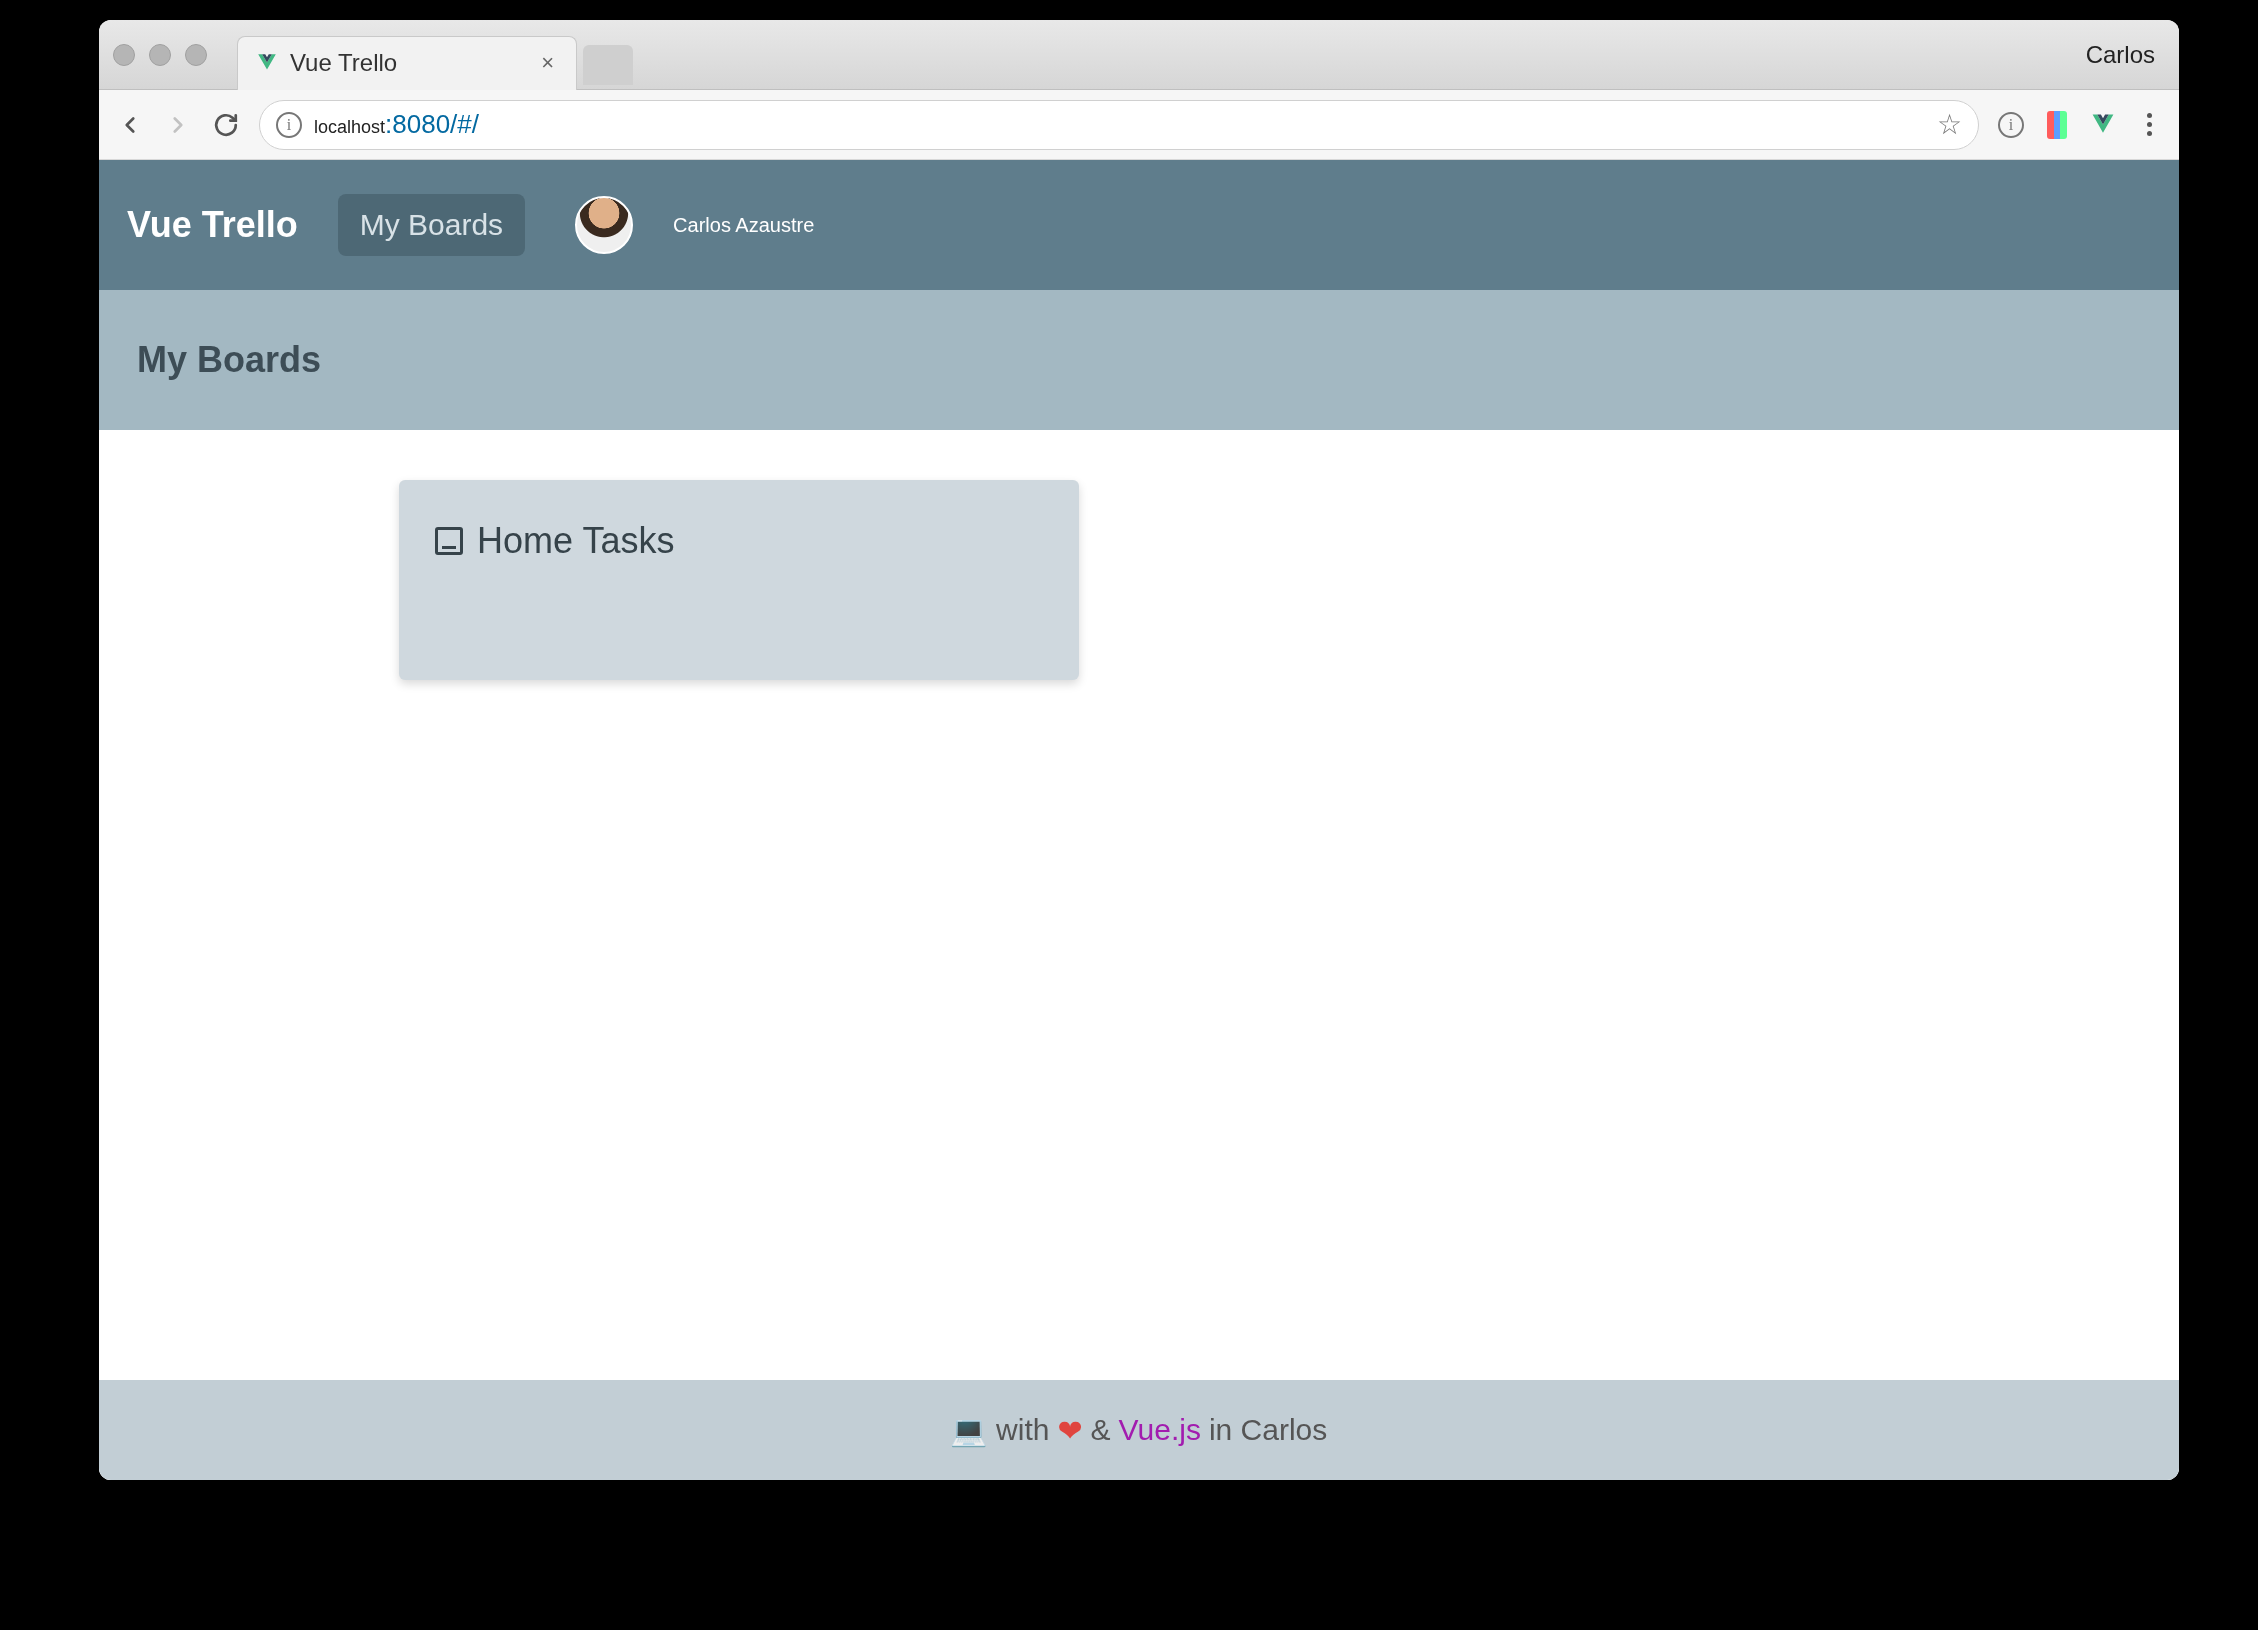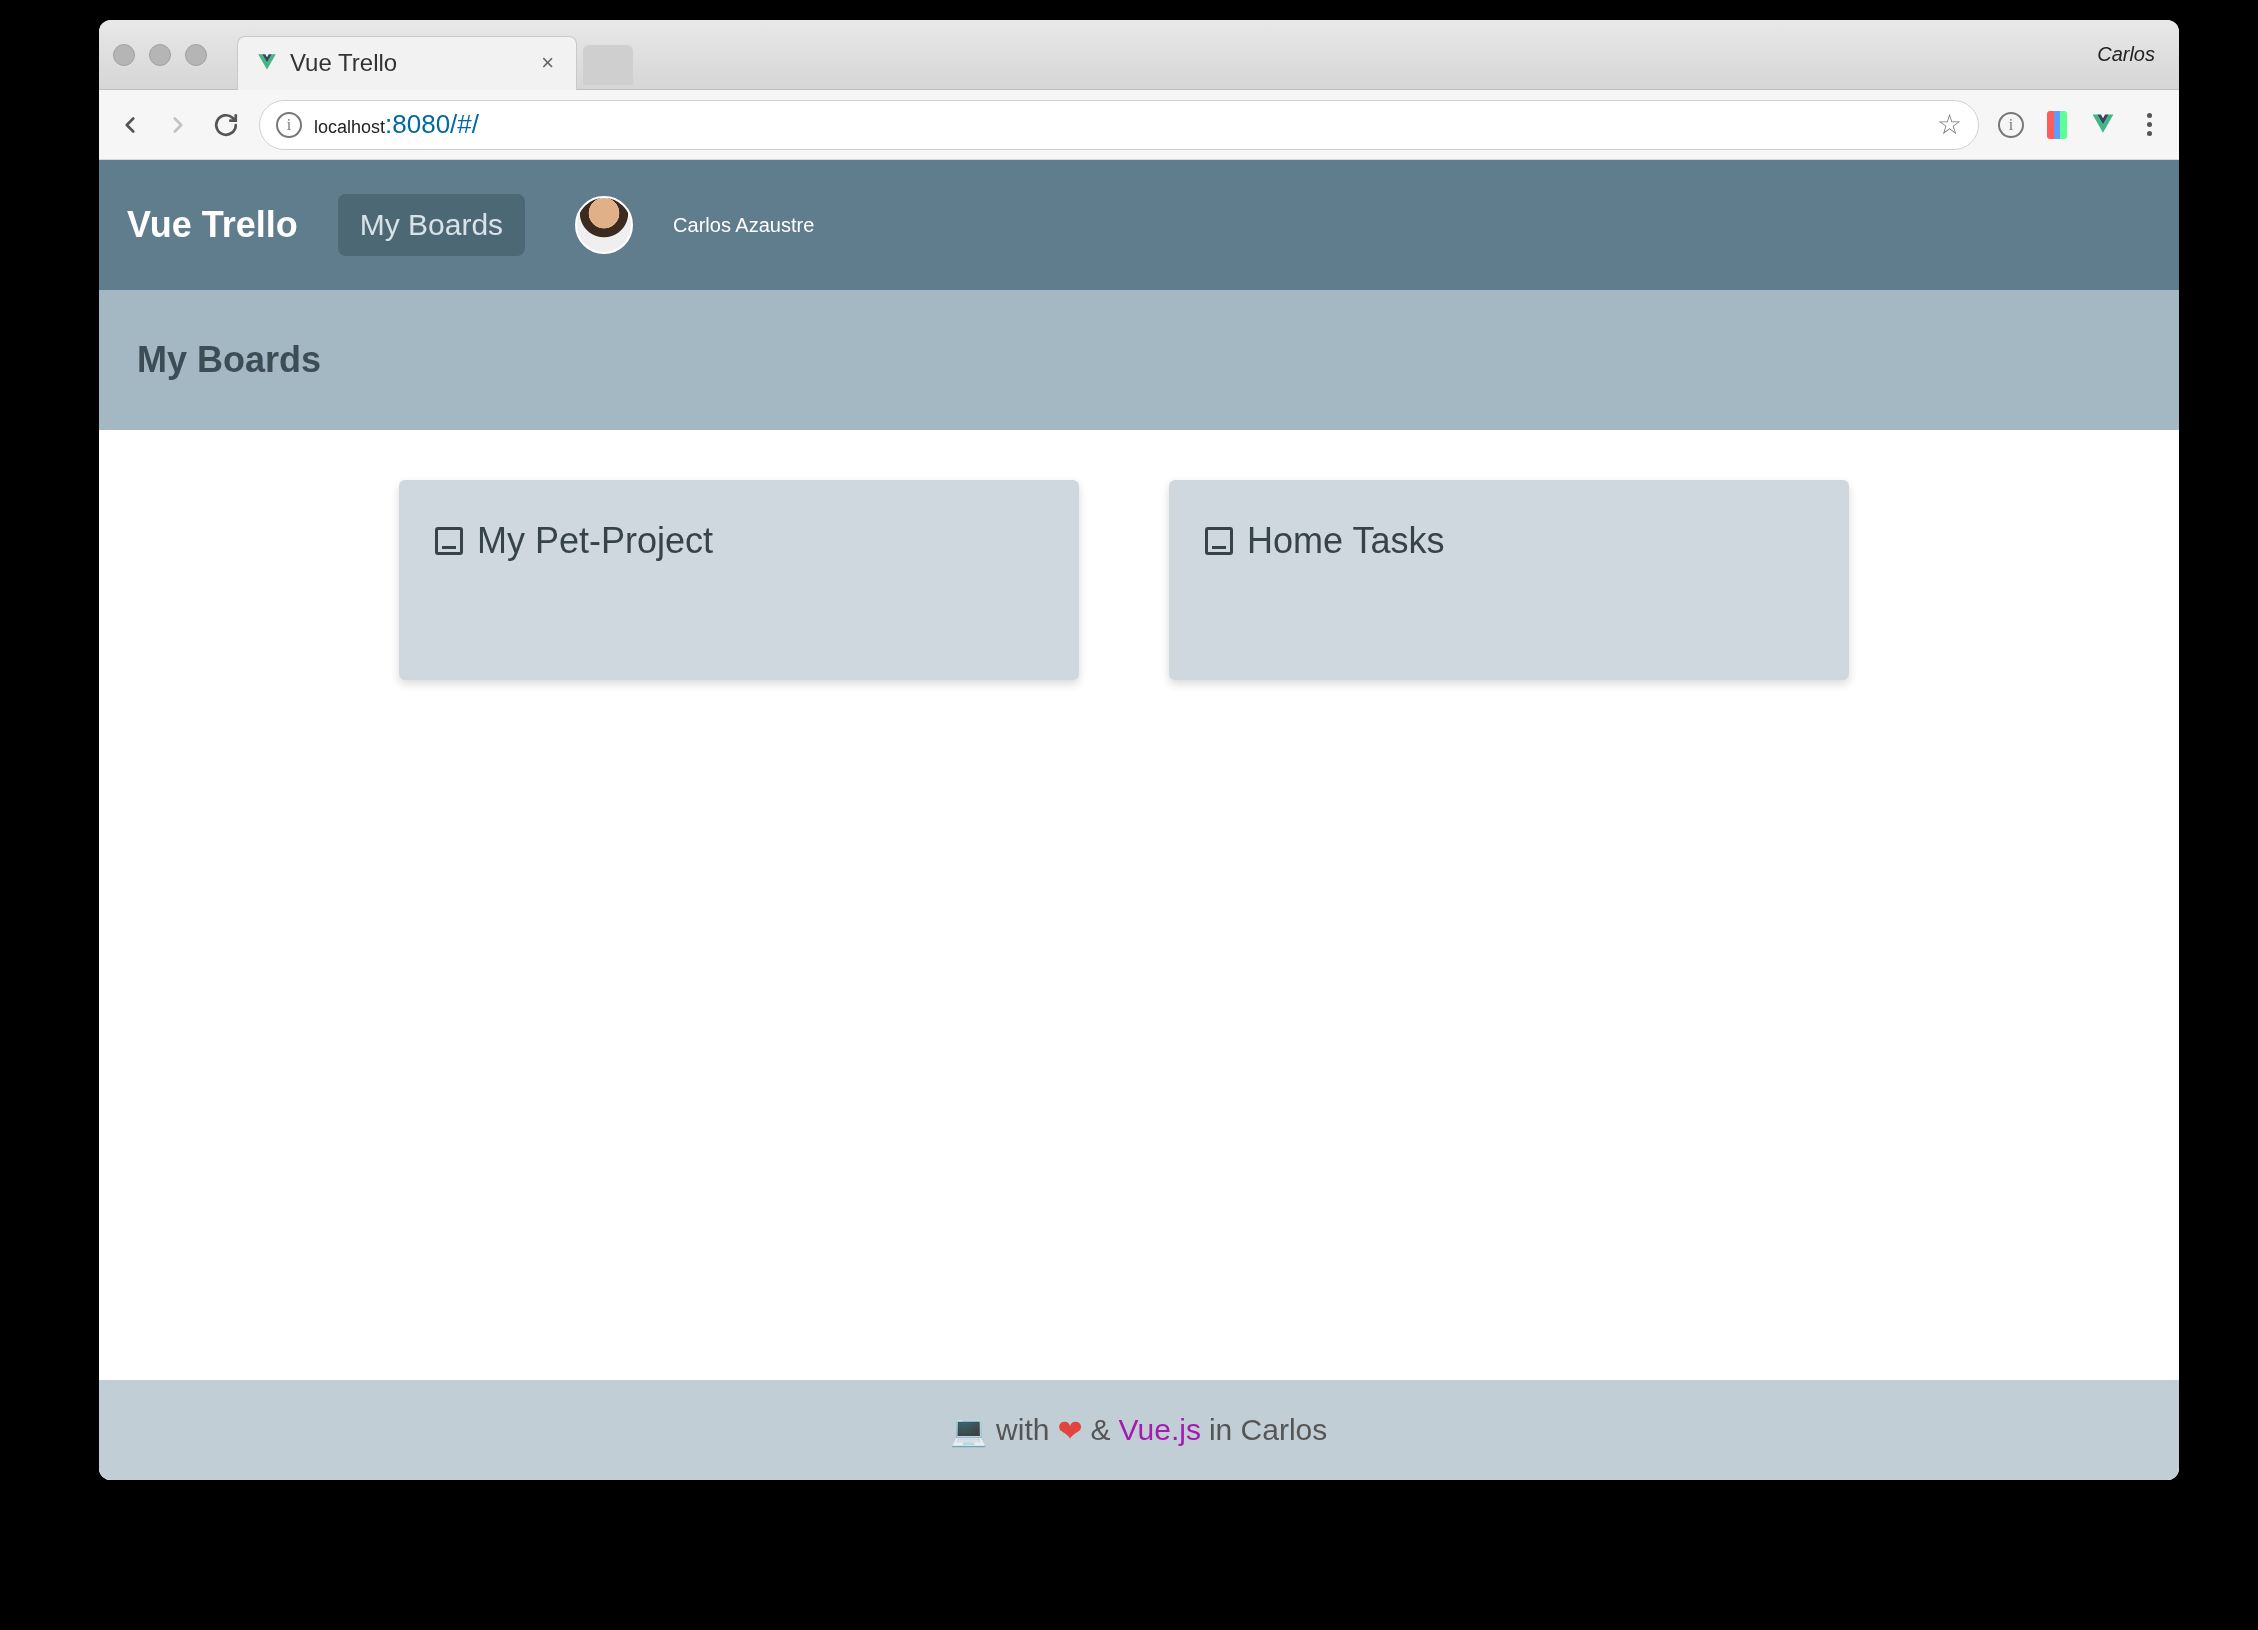--- a/index.html
+++ b/index.html
@@ -59,24 +59,23 @@
     .tab-close { color: #666; font-size: 22px; cursor: pointer; padding: 0 4px; }
     .newtab-stub {
       margin-left: 6px;
       width: 50px; height: 40px;
       background: #cfcfcf;
       border-radius: 6px 6px 0 0;
       position: relative; top: 10px;
     }
     .profile-label {
       margin-left: auto;
-      font-size: 20px;
+      font-size: 24px;
       color: #222;
       padding-right: 10px;
-      font-style: italic;
     }
     
     .toolbar {
       height: 70px;
       background: #f6f6f6;
       display: flex;
       align-items: center;
       padding: 0 16px;
       gap: 18px;
       border-bottom: 1px solid #d8d8d8;
@@ -280,26 +279,20 @@
     </div>
 
     <div class="subheader">
       <h2>My Boards</h2>
     </div>
 
     <div class="boards-area">
       <div class="board-card">
         <div class="board-card-title">
           <span class="clipboard-icon"></span>
-          <span>My Pet-Project</span>
-        </div>
-      </div>
-      <div class="board-card">
-        <div class="board-card-title">
-          <span class="clipboard-icon"></span>
           <span>Home Tasks</span>
         </div>
       </div>
     </div>
 
     <div class="footer">
       <span class="laptop-emoji">💻</span>
       <span>with</span>
       <span class="heart">❤</span>
       <span>&amp;</span>

